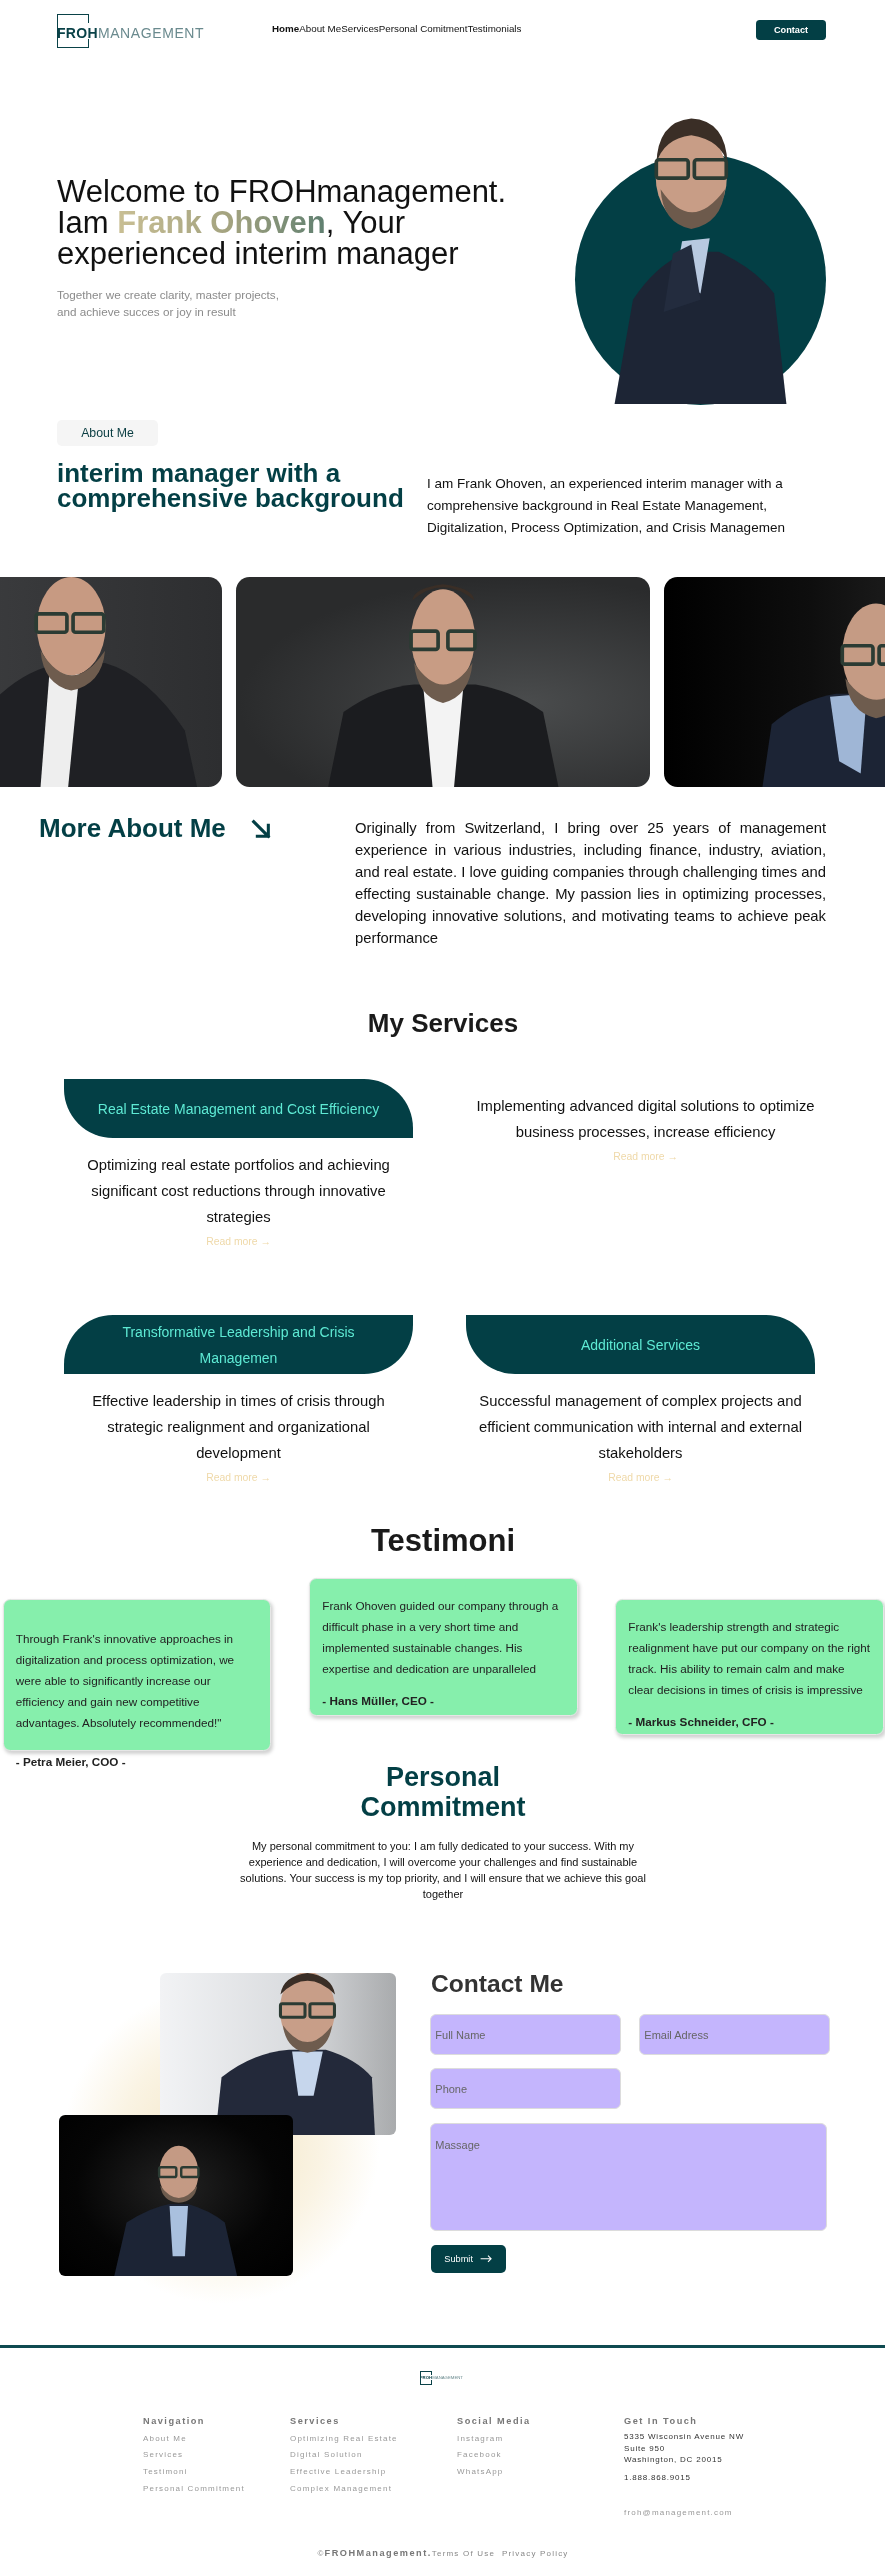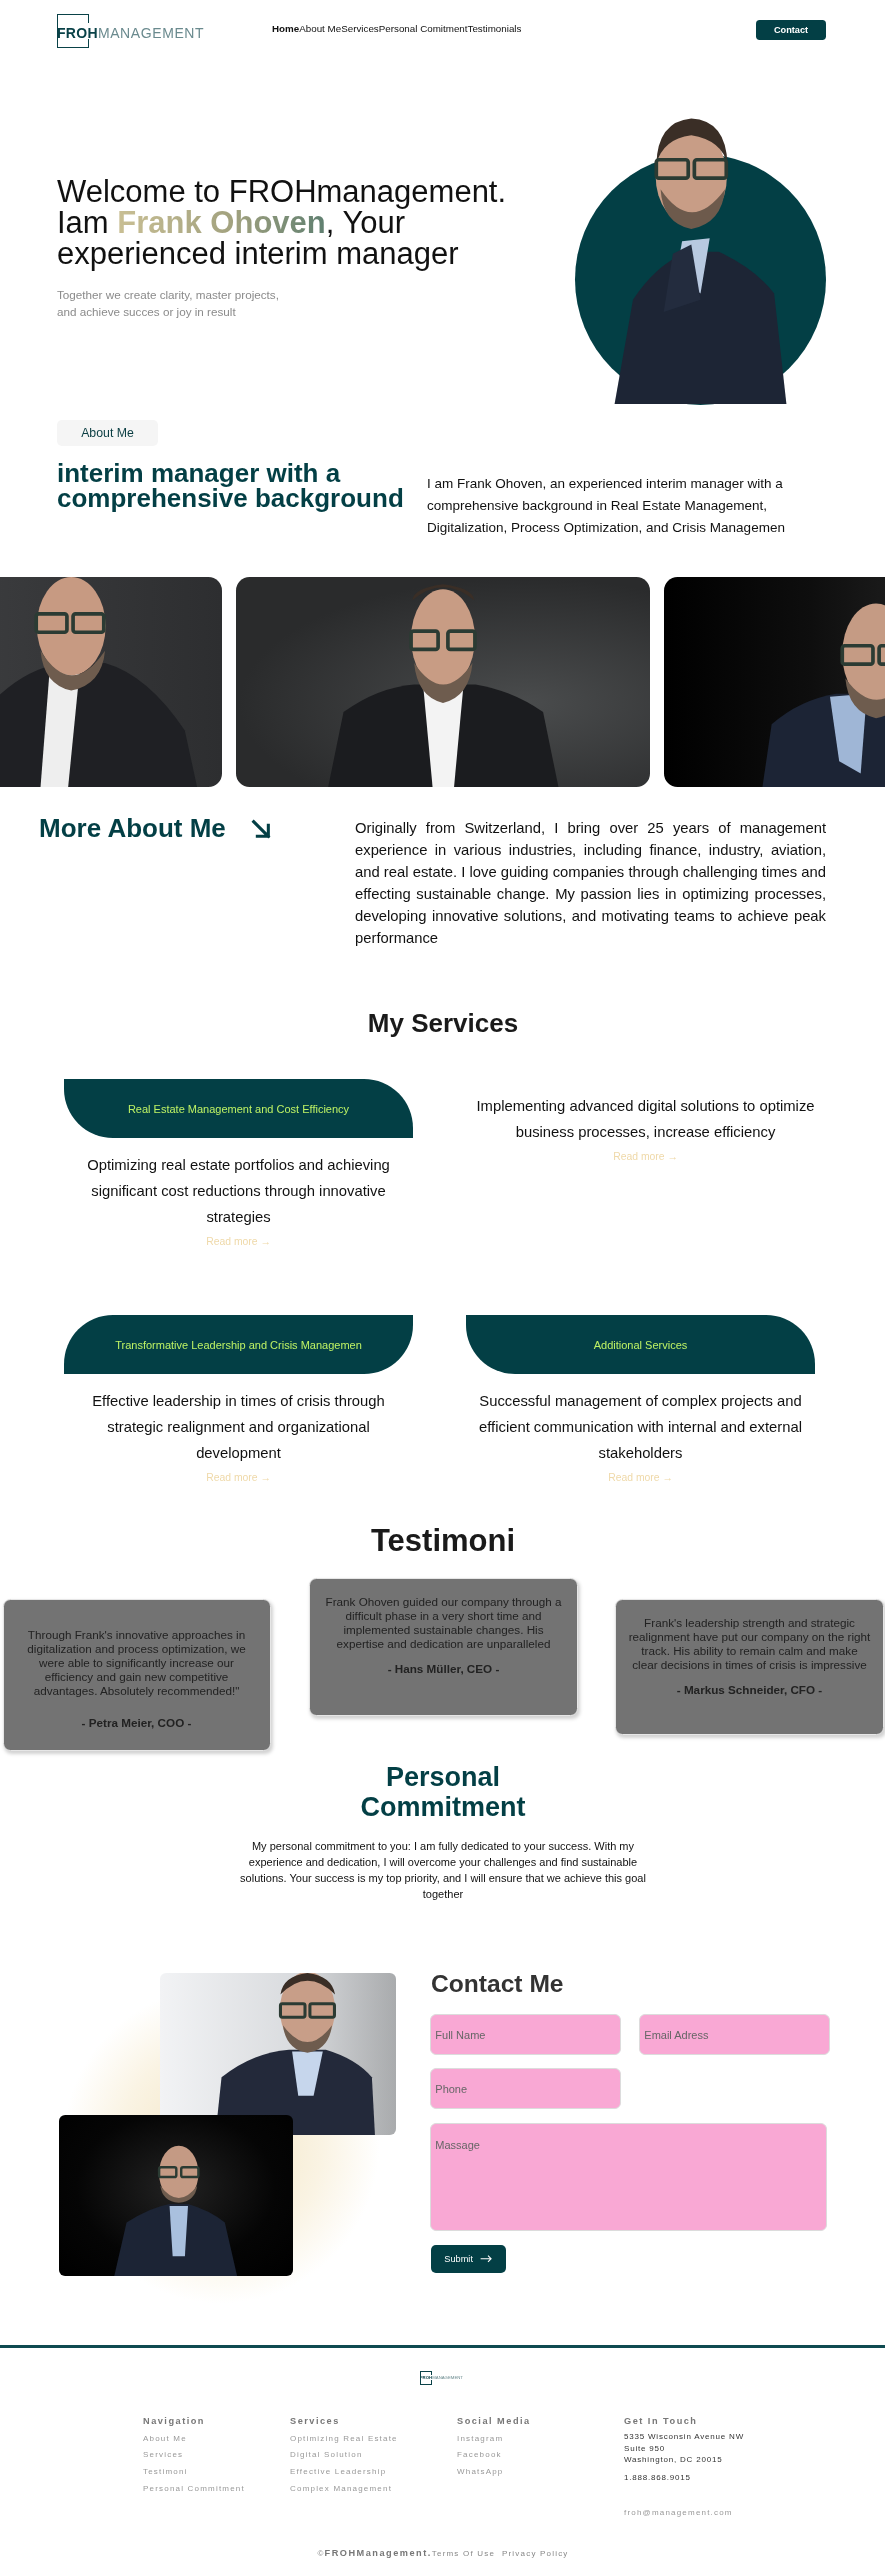--- a/index.html
+++ b/index.html
@@ -38,49 +38,49 @@
   .ph3 { left: 664px; top: 577px; width: 246px; height: 210px; background: linear-gradient(90deg, #000, #0e0e0e 60%, #1e1e1e); }
 
   
   .more-heading { left: 39px; top: 813px; font-size: 26px; font-weight: bold; color: #033f45; display: flex; align-items: center; gap: 24.6px; }
   .more-text { left: 355px; top: 817px; width: 471px; font-size: 14.8px; line-height: 22px; text-align: justify; color: #111; }
 
   
   .section-title { left: 0; width: 886px; text-align: center; font-weight: bold; color: #1a1a1a; }
   .svc-title { top: 1008px; font-size: 26px; }
   .svc { width: 349px; }
-  .svc-banner { height: 59px; background: #033f45; color: #bef264; display: flex; align-items: center; justify-content: center; text-align: center; font-size: 11px; line-height: 26px; padding: 0 24.6px; }
+  .svc-banner { height: 59px; background: #033f45; color: #5eead4; display: flex; align-items: center; justify-content: center; text-align: center; font-size: 14px; line-height: 26px; padding: 0 24.6px; }
   .leaf-l { border-radius: 0 49px 0 49px; }
   .leaf-r { border-radius: 49px 0 49px 0; }
   .svc-desc { text-align: center; font-size: 14.8px; line-height: 26px; color: #111; margin-top: 13.5px; padding: 0 3.7px; }
   .svc-more { text-align: center; font-size: 10.4px; color: #efd9a9; margin-top: 6.1px; cursor: pointer; }
   .s1 { left: 64px; top: 1079px; }
   .s2 { left: 471px; top: 1079px; }
   .s3 { left: 64px; top: 1315px; }
   .s4 { left: 466px; top: 1315px; }
 
   
   .test-title { top: 1523px; font-size: 31px; }
-  .tcard { width: 268px; background: #737373; border: 0.6px solid #e6e6e6; border-radius: 7.4px; box-shadow: 1.2px 2.5px 3.7px rgba(0,0,0,0.18); text-align: center; color: #222; font-size: 11.7px; line-height: 14px; padding: 24.6px 12.3px 18.4px; }
+  .tcard { width: 268px; background: #86efac; border: 0.6px solid #e6e6e6; border-radius: 7.4px; box-shadow: 1.2px 2.5px 3.7px rgba(0,0,0,0.18); text-align: left; color: #222; font-size: 11.7px; line-height: 21px; padding: 24.6px 12.3px 18.4px; }
   .tcard .who { margin-top: 18.4px; font-weight: bold; font-size: 11.7px; }
   .t1 { left: 2.5px; top: 1599px; height: 152px; padding-top: 28px; }
   .t2 { left: 309px; top: 1578px; height: 138px; padding-top: 16px; width: 269px; }
   .t3 { left: 615px; top: 1599px; height: 136px; padding-top: 16px; width: 269px; }
   .t2 .who, .t3 .who { margin-top: 11px; }
 
   
   .pc-title { left: 0; top: 1763px; width: 886px; text-align: center; font-size: 27px; line-height: 29.5px; font-weight: bold; color: #033f45; }
   .pc-text { left: 234px; top: 1838px; width: 418px; text-align: center; font-size: 11px; line-height: 16px; color: #111; }
 
   
   .glow { left: 61px; top: 1985px; width: 320px; height: 320px; border-radius: 50%; background: radial-gradient(circle, rgba(240,222,180,0.85) 0%, rgba(245,232,200,0.5) 45%, rgba(255,255,255,0) 70%); }
   .cp1 { left: 160px; top: 1973px; width: 236px; height: 162px; border-radius: 6.1px; background: linear-gradient(90deg, #f2f3f5, #d8dadd 60%, #a9abad); overflow: hidden; }
   .cp2 { left: 59px; top: 2115px; width: 234px; height: 161px; border-radius: 6.1px; background: radial-gradient(ellipse at 50% 45%, #222 0%, #050505 60%, #000); overflow: hidden; }
   .contact-title { left: 431px; top: 1970px; font-size: 24.6px; color: #333; }
-  .field { border: 0.9px solid #dcdcdc; border-radius: 6.1px; background: #f9a8d4; font-size: 11px; color: #666; padding: 0 4.3px; font-family: "Liberation Sans", sans-serif; outline: none; }
+  .field { border: 0.9px solid #dcdcdc; border-radius: 6.1px; background: #c4b5fd; font-size: 11px; color: #666; padding: 0 4.3px; font-family: "Liberation Sans", sans-serif; outline: none; }
   .f-name { left: 430px; top: 2014px; width: 191px; height: 41px; }
   .f-email { left: 639px; top: 2014px; width: 191px; height: 41px; }
   .f-phone { left: 430px; top: 2068px; width: 191px; height: 41px; }
   .f-msg { left: 430px; top: 2123px; width: 397px; height: 108px; padding-top: 14.8px; resize: none; }
   .f-name::placeholder, .f-email::placeholder, .f-phone::placeholder, .f-msg::placeholder { color: #666; }
   .submit { left: 431px; top: 2245px; width: 75px; height: 28px; background: #033f45; border-radius: 4.9px; color: #fff; font-size: 9.2px; display: flex; align-items: center; justify-content: center; gap: 7.4px; cursor: pointer; }
 
   
   .footer-line { left: 0; top: 2345px; width: 886px; height: 3.1px; background: #0e4a50; }
   .flogo { left: 420px; top: 2371px; width: 45px; height: 13.5px; }

